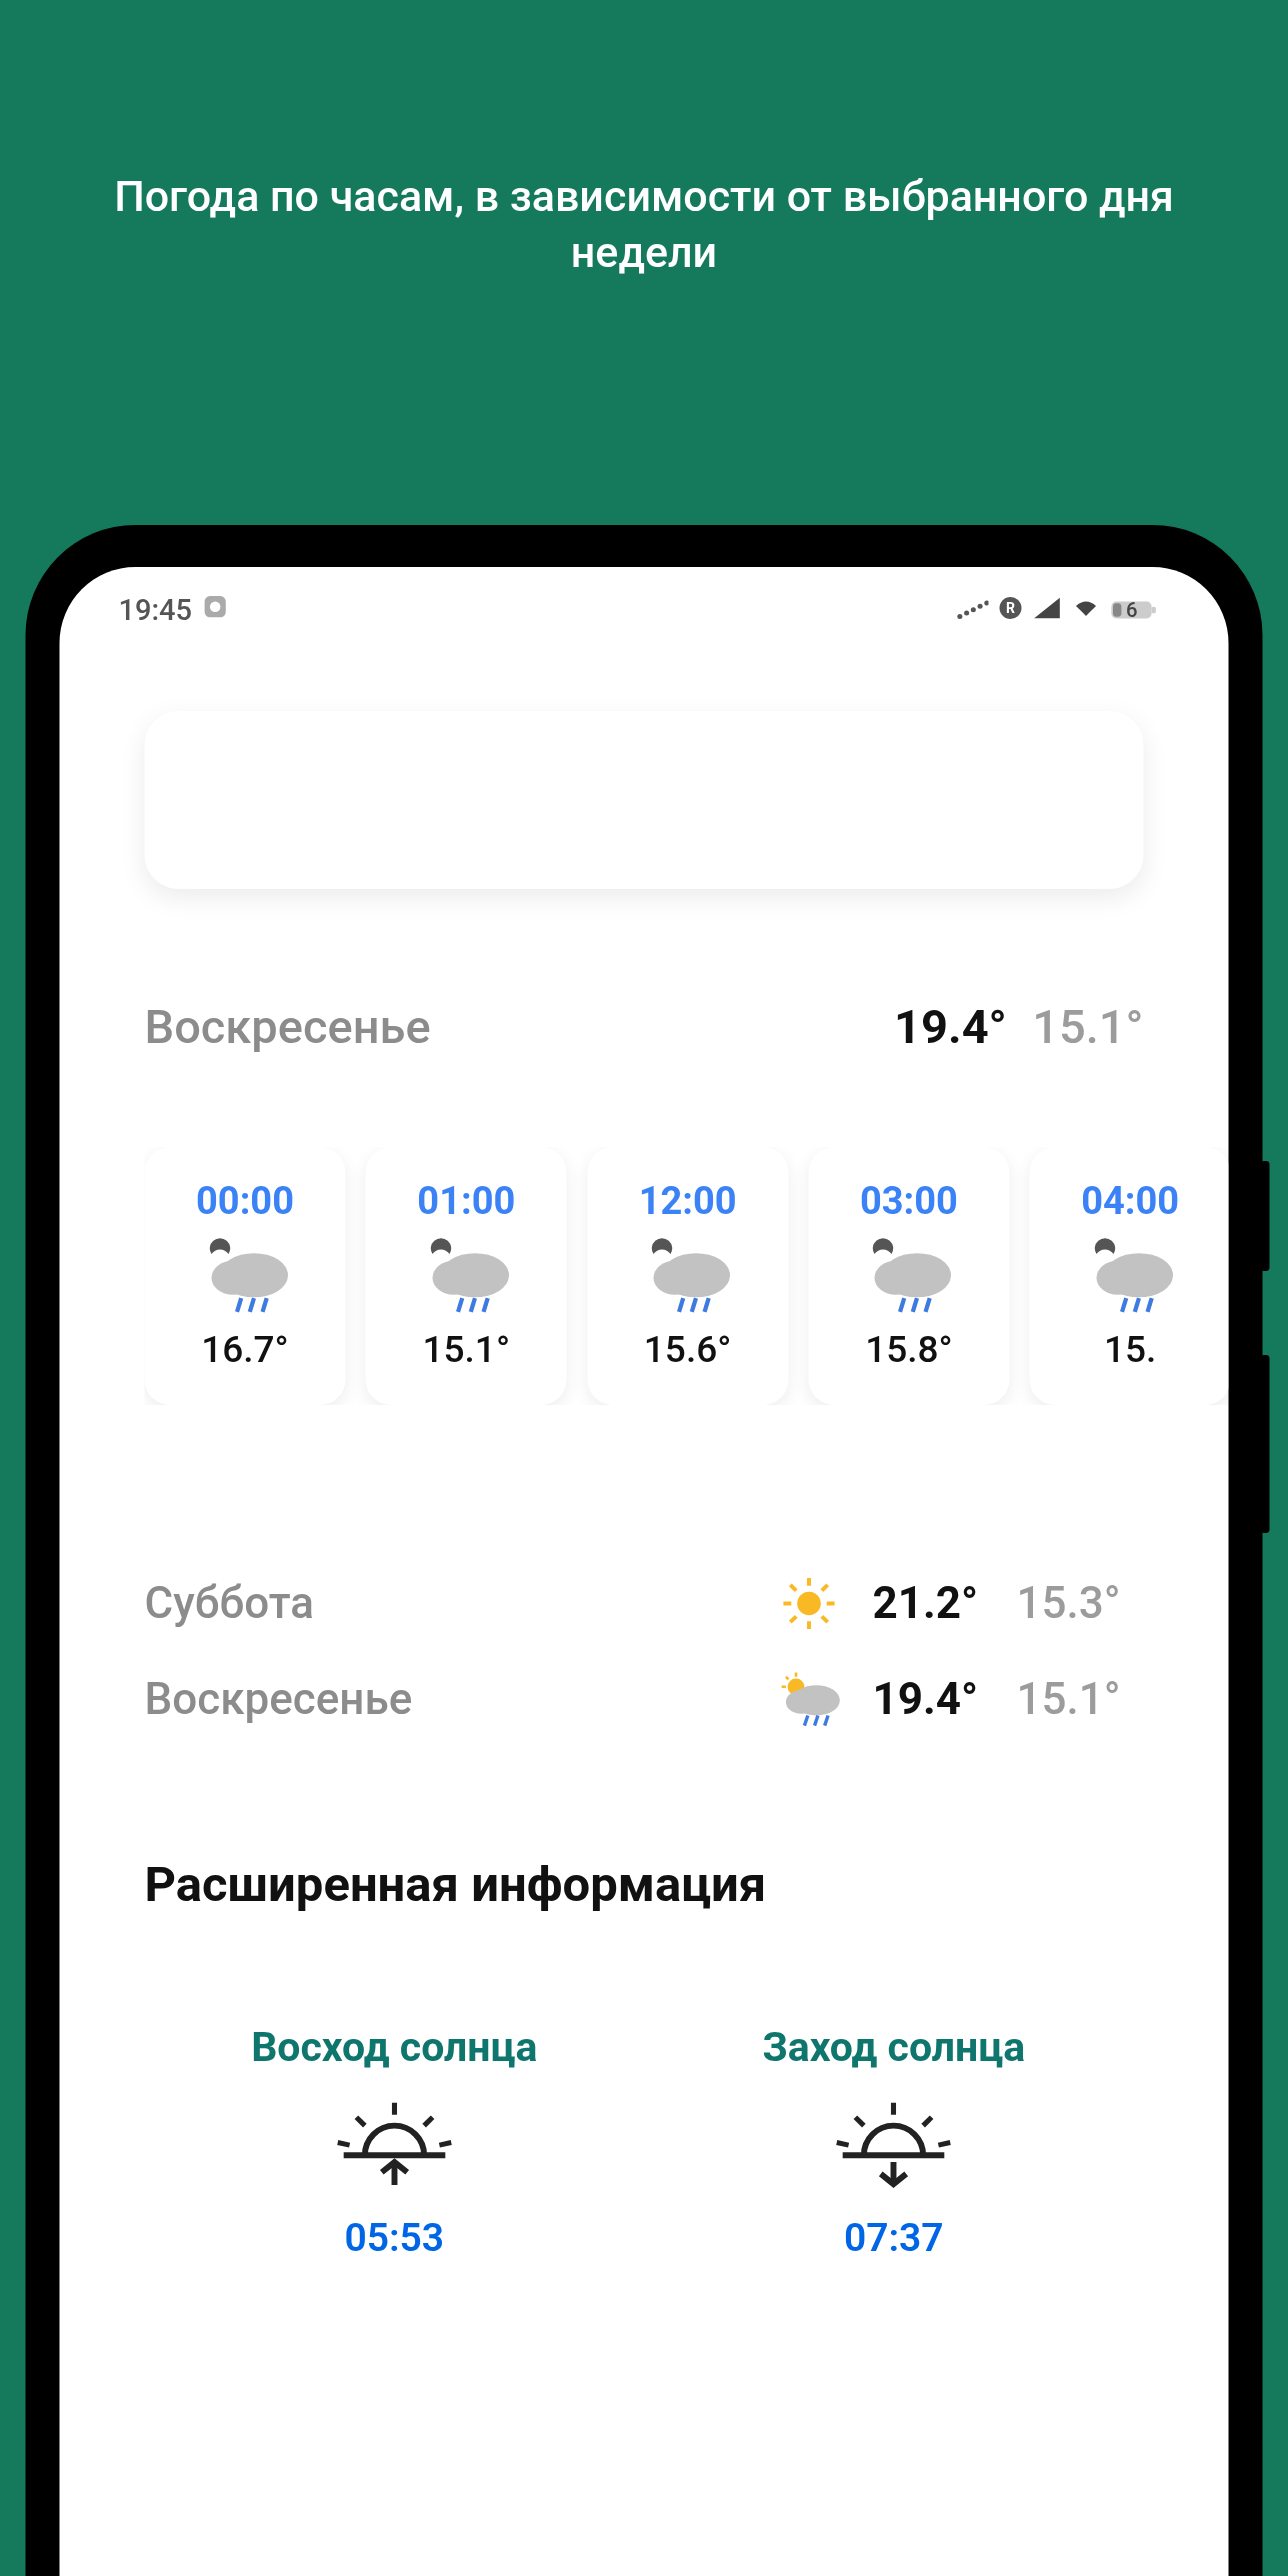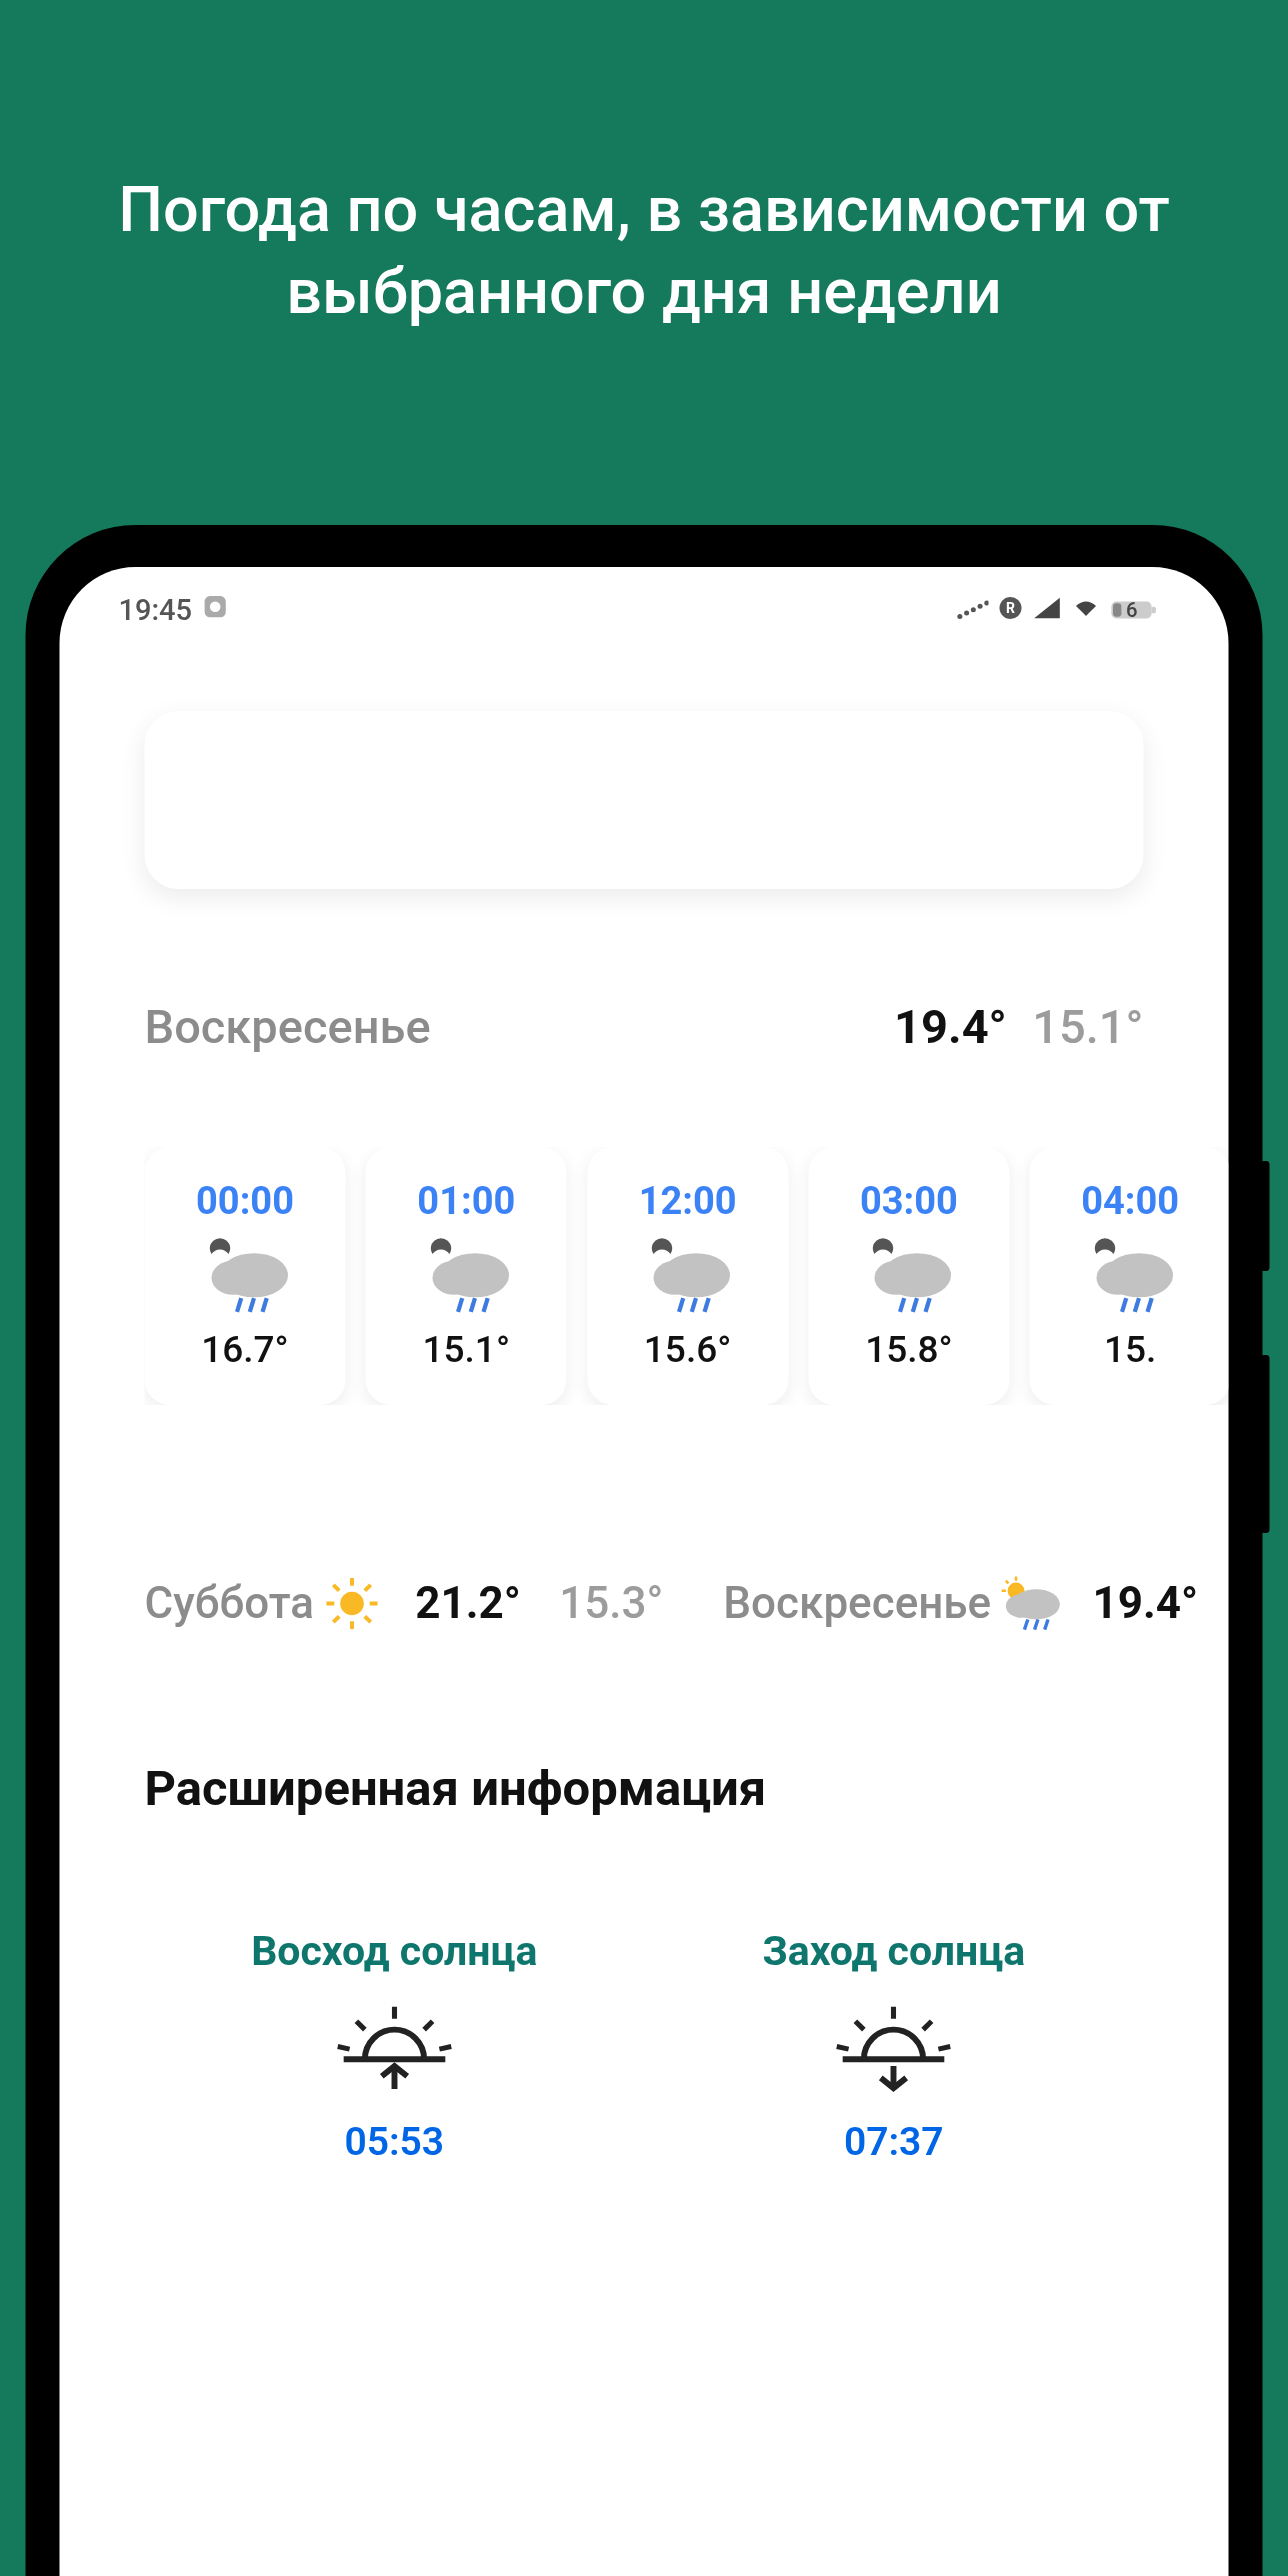--- a/index.html
+++ b/index.html
@@ -5,21 +5,21 @@
   * { margin: 0; padding: 0; box-sizing: border-box; }
   body {
     width: 1288px;
     height: 2576px;
     background: #157a5c;
     font-family: -apple-system, BlinkMacSystemFont, "Segoe UI", Roboto, sans-serif;
     overflow: hidden;
   }
   .promo-title {
     color: #fff;
-    font-size: 63px;
+    font-size: 43px;
     font-weight: 500;
     text-align: center;
     padding: 169px 85px 0;
     line-height: 1.3;
   }
   .phone-frame {
     position: absolute;
     top: 525px;
     left: 50%;
     transform: translateX(-50%);
@@ -110,21 +110,21 @@
   }
   .hour-icon { width: 102px; height: 76px; margin-bottom: 15.3px; }
   .hour-temp {
     color: #111;
     font-size: 37px;
     font-weight: 500;
   }
   .day-list {
     margin: 169px 85px 0;
     display: flex;
-    flex-direction: row;
+    flex-direction: column;
     gap: 37px;
   }
   .day-row {
     display: flex;
     align-items: center;
     font-size: 44px;
   }
   .day-name {
     color: #8c8c8c;
     font-weight: 500;

